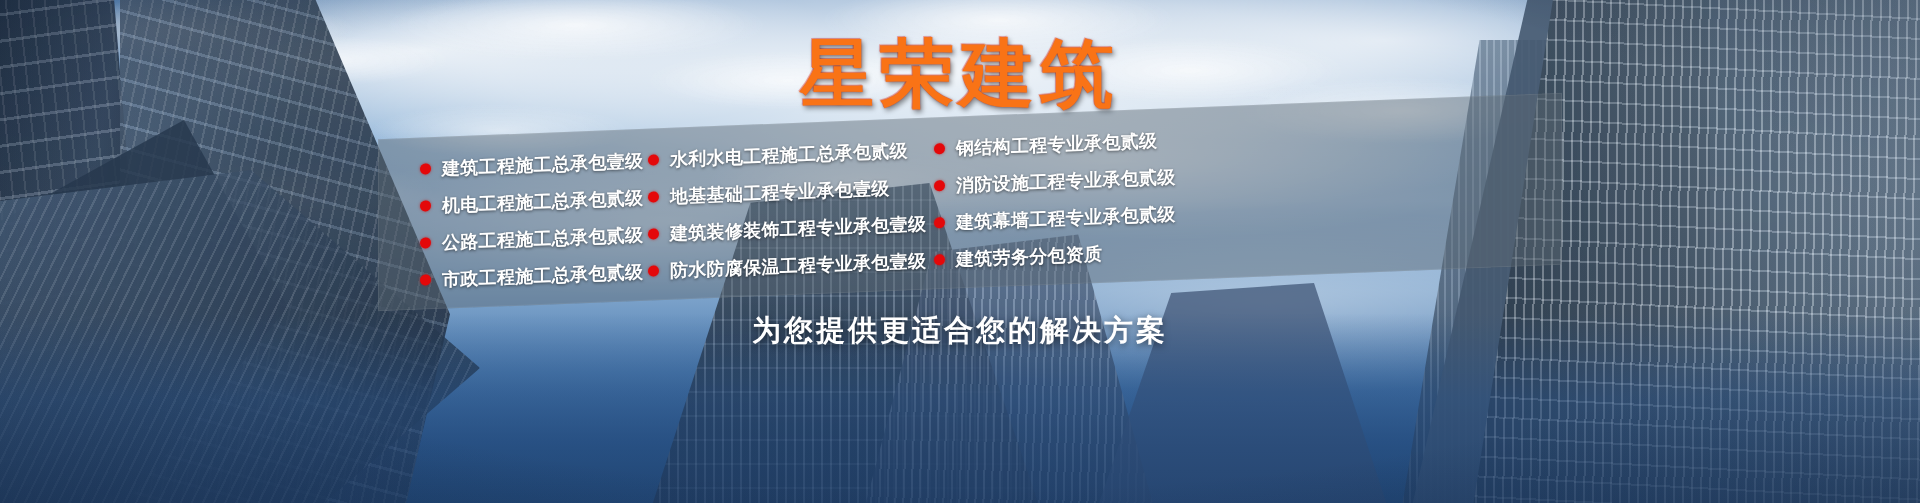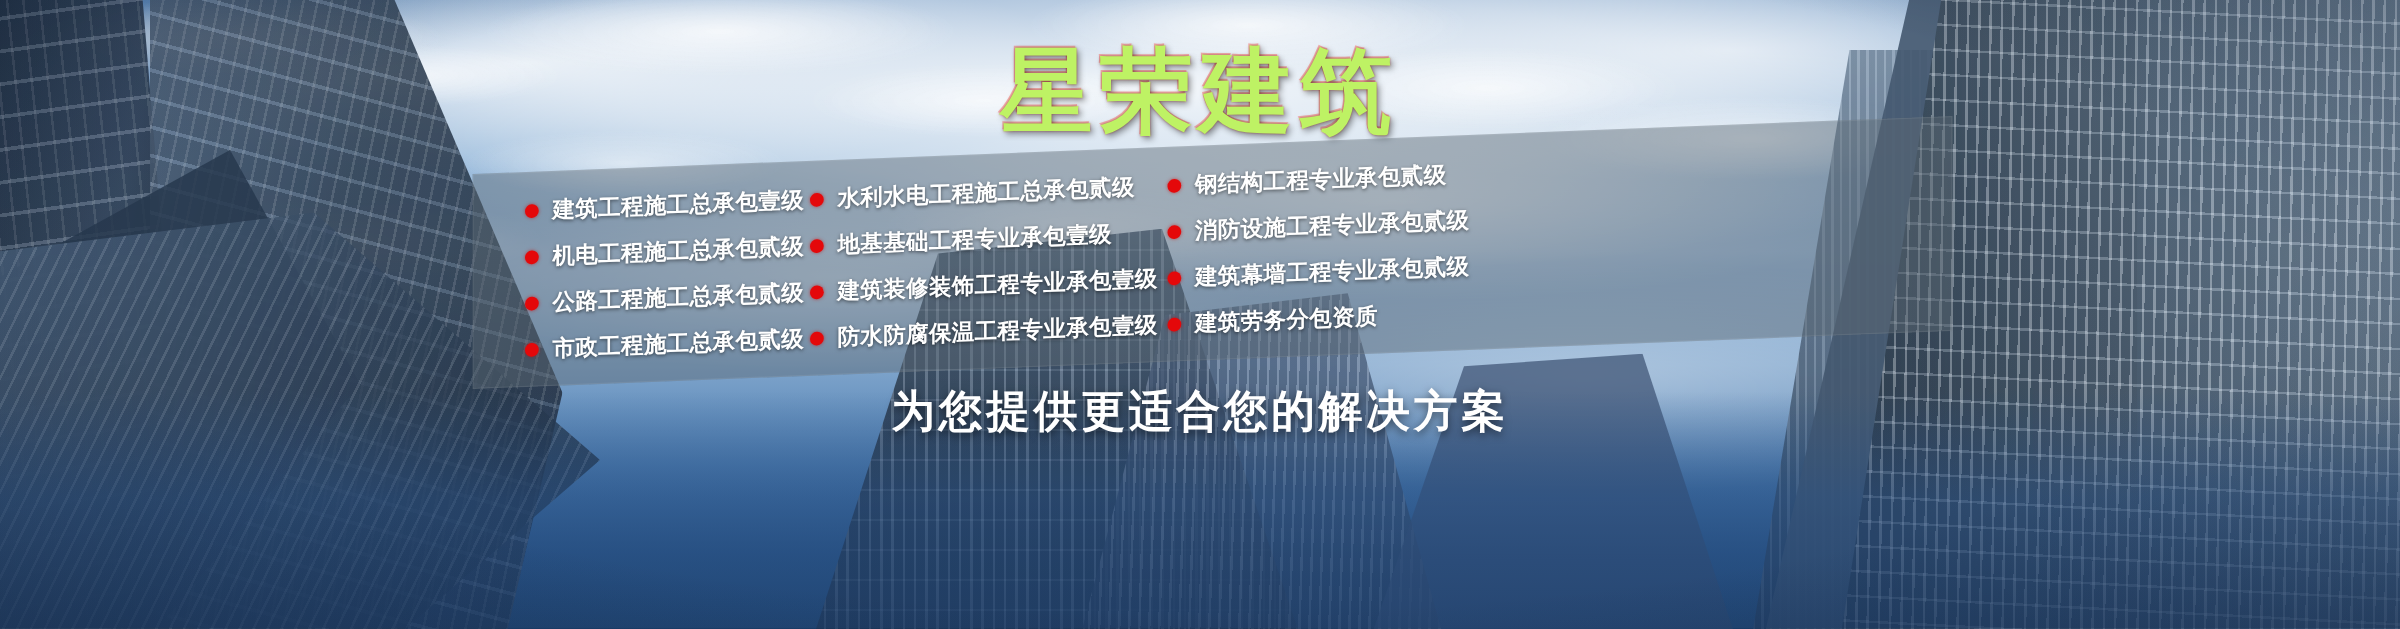--- a/index.html
+++ b/index.html
@@ -151,21 +151,21 @@
   
   .title {
     position:absolute;
     left:0; right:0;
     top:34px;
     text-align:center;
     font-size:74px;
     line-height:78px;
     font-weight:700;
     letter-spacing:6px;
-    color:#bef264;
+    color:#f97316;
     text-shadow:
       0 0 2px rgba(140,0,0,.55),
       2px 3px 5px rgba(0,0,0,.42),
       -1px -1px 0 rgba(255,60,40,.35);
     font-family:"DejaVu Sans","Liberation Sans",sans-serif;
     white-space:nowrap;
   }
 
   
   .panel {
@@ -220,21 +220,21 @@
     text-shadow:0 1px 3px rgba(0,0,0,.55);
     font-family:"DejaVu Sans","Liberation Sans",sans-serif;
   }
 
   
   .tagline {
     position:absolute;
     left:0; right:0;
     top:313px;
     text-align:center;
-    font-size:35px;
+    font-size:29px;
     line-height:34px;
     font-weight:700;
     letter-spacing:3px;
     color:#ffffff;
     text-shadow:0 2px 7px rgba(0,0,0,.55);
     font-family:"DejaVu Sans","Liberation Sans",sans-serif;
     white-space:nowrap;
   }
 </style>
 </head>

